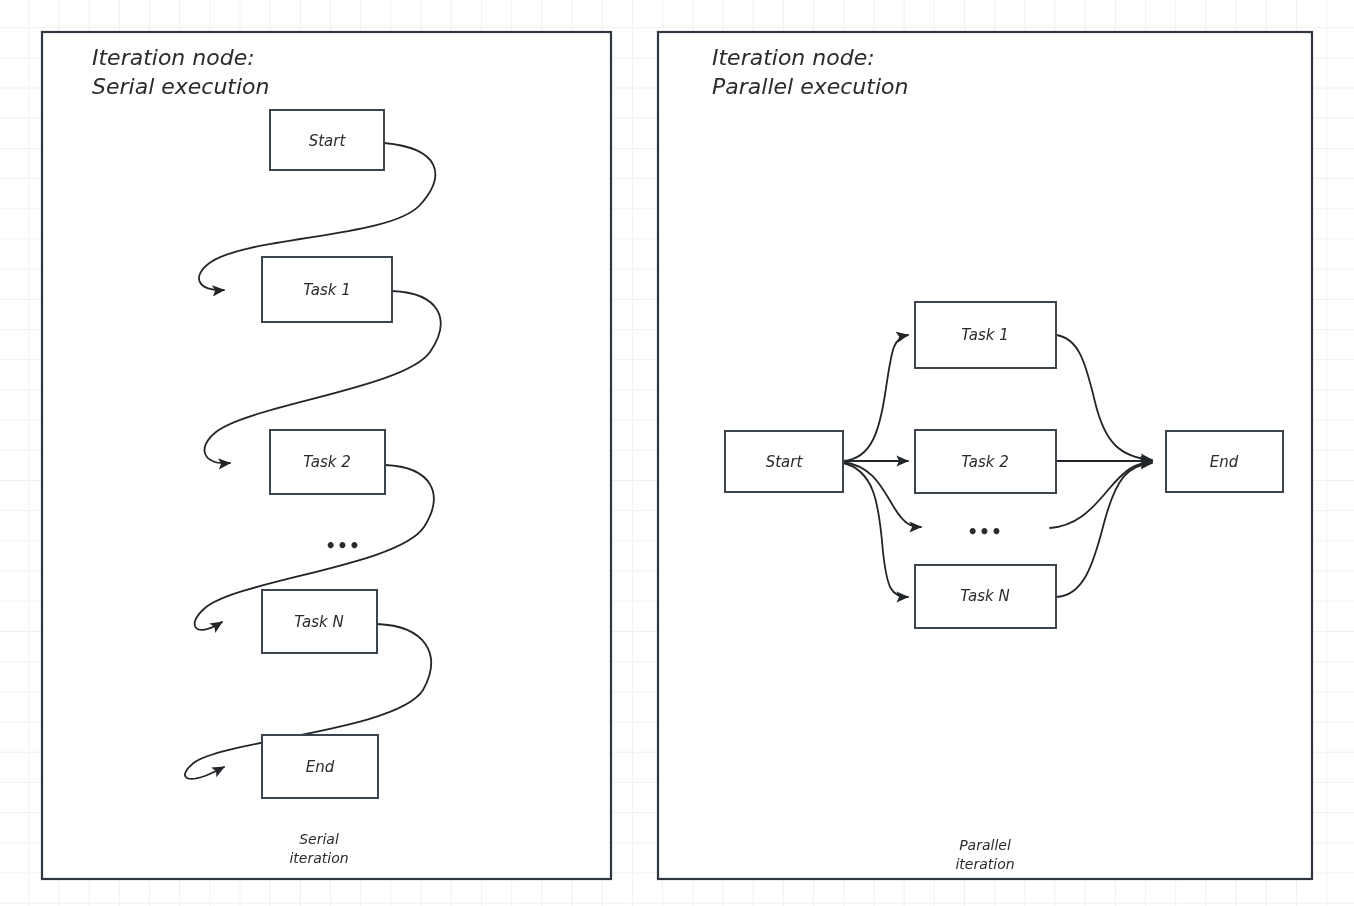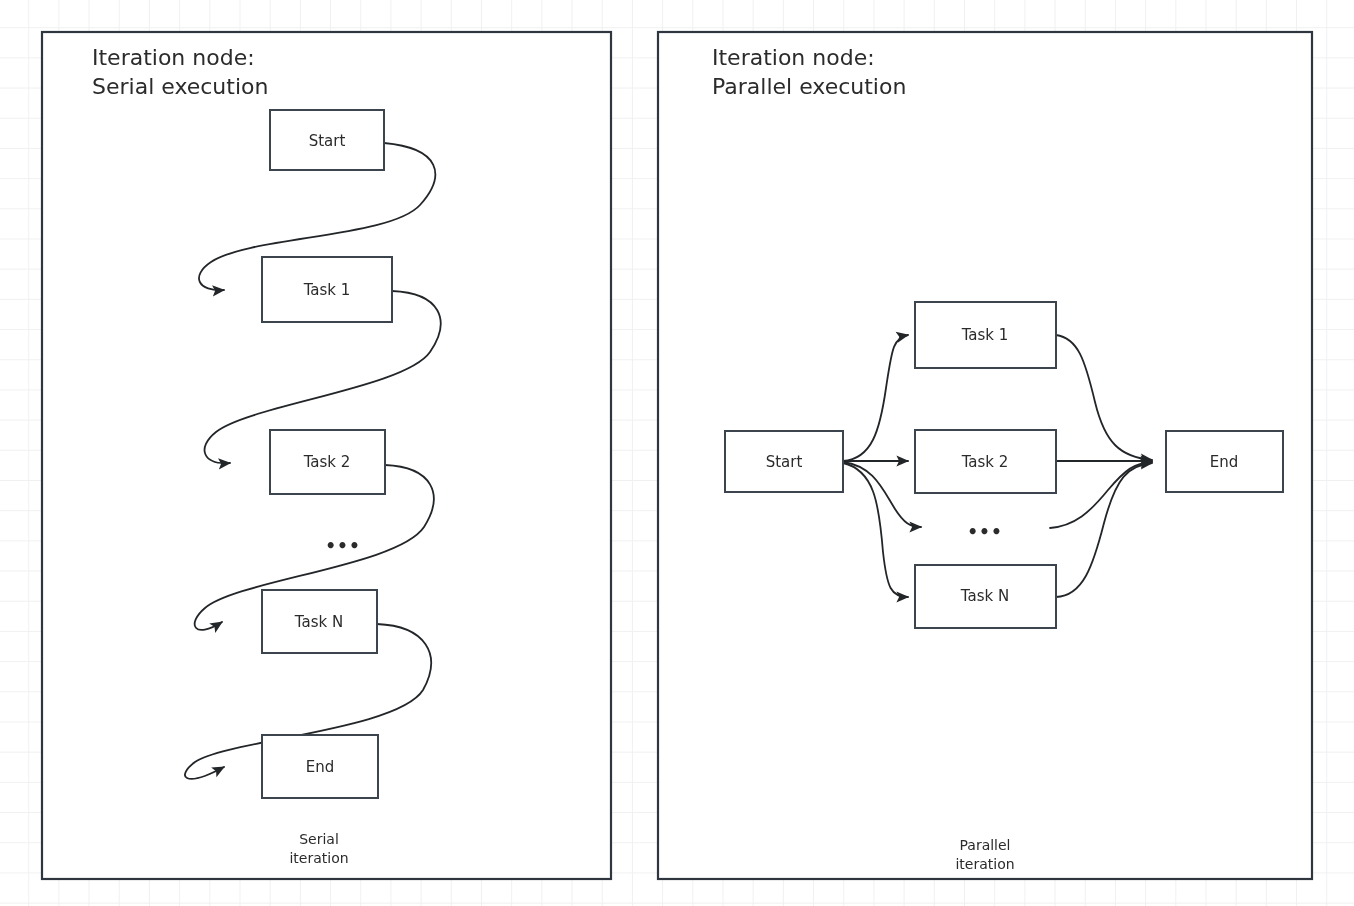--- a/index.html
+++ b/index.html
@@ -26,20 +26,21 @@
       linear-gradient(to right, #f0f0f0 1px, transparent 1px),
       linear-gradient(to bottom, #f0f0f0 1px, transparent 1px);
     background-size: 30.2px 30.2px;
     background-position: -2px -3px;
   }
   #diagram-root {
     position: absolute;
     left: 0; top: 0;
     width: 1354px;
     height: 906px;
+    font-style: italic;
   }
   svg.layer {
     position: absolute;
     left: 0; top: 0;
     width: 1354px;
     height: 906px;
     overflow: visible;
   }
   .panel-rect {
     fill: #ffffff;

